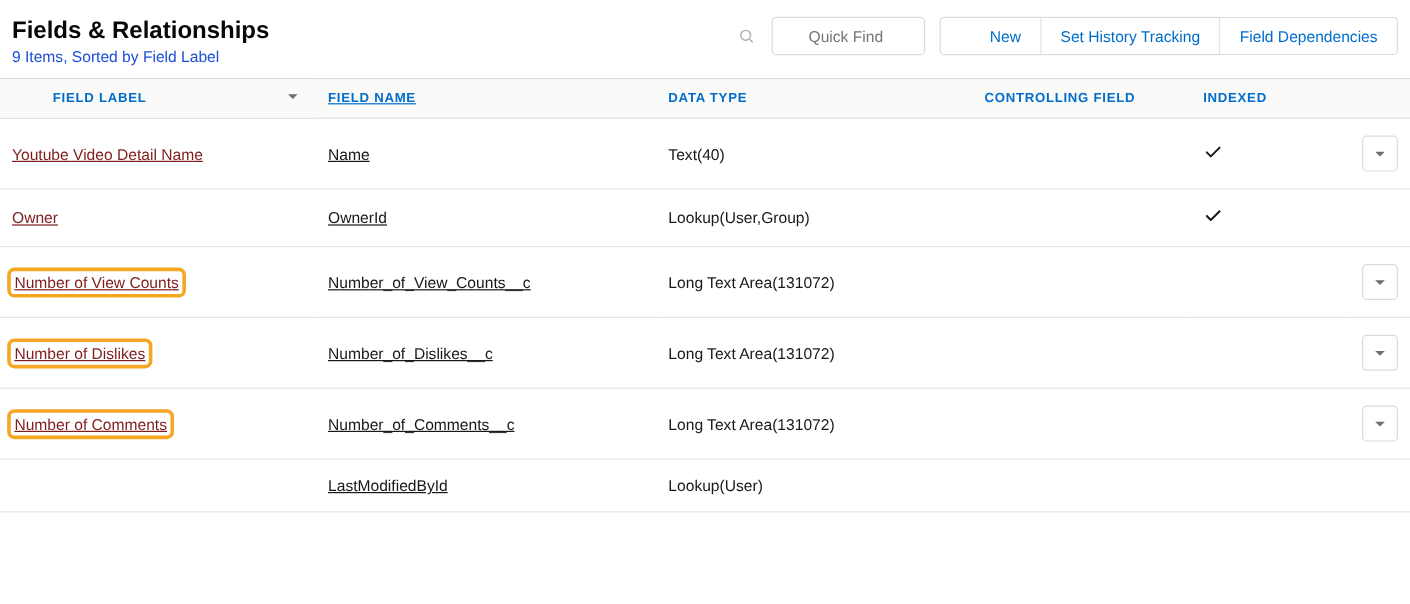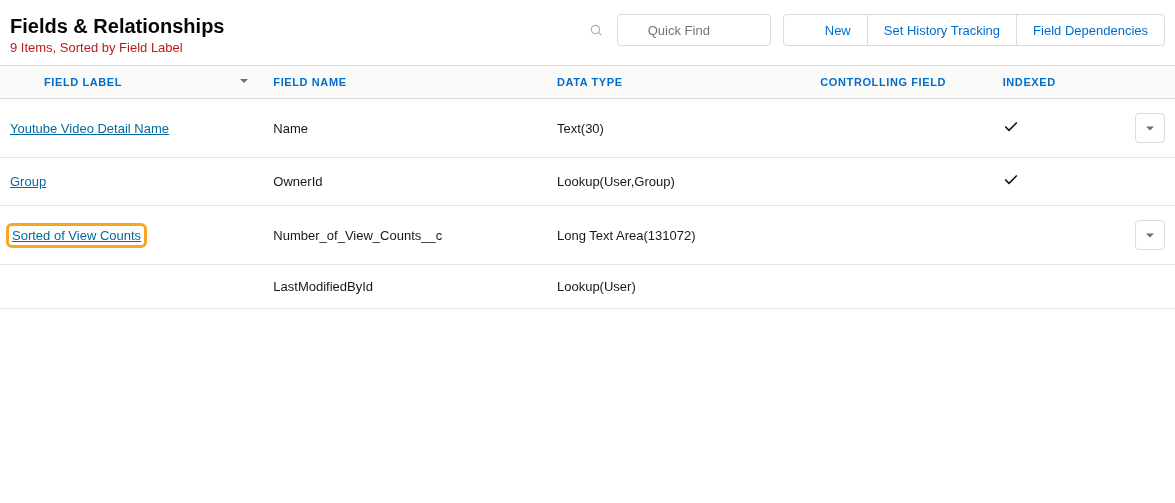--- a/index.html
+++ b/index.html
@@ -1,40 +1,40 @@
 <!DOCTYPE html>
 <html><head>
 <meta charset="utf-8">
 <style>
   * { box-sizing: border-box; margin: 0; padding: 0; }
   html, body { width: 1175px; height: 503px; font-family: -apple-system, BlinkMacSystemFont, "Segoe UI", Arial, sans-serif; color: #181818; background: #fff; }
   .topbar { display: flex; justify-content: space-between; align-items: flex-start; padding: 14px 10px 10px 10px; }
   .title-block h2 { font-size: 20px; font-weight: 700; line-height: 1.2; color: #080707; }
-  .title-block .sub { font-size: 13px; color: #b91c1c; margin-top: 2px; }
+  .title-block .sub { font-size: 13px; color: #1d4ed8; margin-top: 2px; }
   .top-actions { display: flex; gap: 12px; align-items: center; }
   .search-wrap { position: relative; }
   .search-wrap .icon { position: absolute; left: 10px; top: 50%; transform: translateY(-50%); pointer-events: none; }
-  .search-input { width: 154px; height: 32px; border: 1px solid #dddbda; border-radius: 4px; padding: 0 8px 0 30px; font-size: 13px; color: #706e6b; outline: none; margin-left: 38px; }
+  .search-input { width: 128px; height: 32px; border: 1px solid #dddbda; border-radius: 4px; padding: 0 8px 0 30px; font-size: 13px; color: #706e6b; outline: none; margin-left: 38px; }
   .btn-group { display: flex; }
   .btn { height: 32px; padding: 0 16px; background: #fff; border: 1px solid #dddbda; font-size: 13px; color: #006dcc; cursor: pointer; display: inline-flex; align-items: center; }
   .btn-group .btn:first-child { border-radius: 4px 0 0 4px; padding-left: 41px; }
   .btn-group .btn:not(:first-child) { border-left: none; }
   .btn-group .btn:last-child { border-radius: 0 4px 4px 0; }
   .table { width: 100%; border-collapse: collapse; }
   .thead-row th { text-align: left; font-size: 11px; font-weight: 700; letter-spacing: 0.6px; color: #006dcc; background: #fafaf9; border-top: 1px solid #dddbda; border-bottom: 1px solid #dddbda; padding: 10px 10px; text-transform: uppercase; }
   .thead-row th.sort { position: relative; padding-left: 44px; }
   .sort-caret { position: absolute; right: 14px; top: 50%; transform: translateY(-50%); }
   .tbody-row td { font-size: 13px; padding: 14px 10px; border-bottom: 1px solid #e5e5e5; vertical-align: middle; }
   .col-label   { width: 260px; }
-  .col-name    { width: 280px; }
+  .col-name    { width: 280px; text-decoration: underline; }
   .col-type    { width: 260px; }
   .col-ctrl    { width: 180px; }
   .col-indexed { width: 130px; text-align: left; }
   .col-action  { width: 50px; text-align: right; padding-right: 14px; }
-  .link { color: #0369a1; font-size: 13px; }
+  .link { color: #7f1d1d; font-size: 13px; }
   .hl { outline: 3px solid #f5a623; outline-offset: 1px; border-radius: 2px; padding: 1px 2px; }
   .dropdown-btn { width: 30px; height: 30px; border: 1px solid #dddbda; border-radius: 4px; background: #fff; display: inline-flex; align-items: center; justify-content: center; cursor: pointer; }
   .check { width: 16px; height: 16px; display: inline-block; }
   .caret-down svg, .check svg, .search-icon svg { display: block; }
 </style>
 </head>
 <body>
 
 <div class="topbar">
   <div class="title-block">
@@ -74,44 +74,68 @@
       <th class="col-type">DATA TYPE</th>
       <th class="col-ctrl">CONTROLLING FIELD</th>
       <th class="col-indexed">INDEXED</th>
       <th class="col-action"></th>
     </tr>
   </thead>
   <tbody id="rows">
       <tr class="tbody-row">
         <td class="col-label"><a href="#" class="link">Youtube Video Detail Name</a></td>
         <td class="col-name">Name</td>
-        <td class="col-type">Text(30)</td>
+        <td class="col-type">Text(40)</td>
         <td class="col-ctrl"></td>
         <td class="col-indexed"><span class="check"><svg width="16" height="16" viewBox="0 0 24 24" fill="none" stroke="#181818" stroke-width="2.5" stroke-linecap="round" stroke-linejoin="round">
               <polyline points="20 6 9 17 4 12"></polyline>
             </svg></span></td>
         <td class="col-action"><button class="dropdown-btn">
             <span><svg width="10" height="10" viewBox="0 0 10 10">
                 <path d="M1 3.5 L5 7.5 L9 3.5 Z" fill="#706e6b"></path>
               </svg></span>
           </button></td>
       </tr>
       <tr class="tbody-row">
-        <td class="col-label"><a href="#" class="link">Group</a></td>
+        <td class="col-label"><a href="#" class="link">Owner</a></td>
         <td class="col-name">OwnerId</td>
         <td class="col-type">Lookup(User,Group)</td>
         <td class="col-ctrl"></td>
         <td class="col-indexed"><span class="check"><svg width="16" height="16" viewBox="0 0 24 24" fill="none" stroke="#181818" stroke-width="2.5" stroke-linecap="round" stroke-linejoin="round">
               <polyline points="20 6 9 17 4 12"></polyline>
             </svg></span></td>
         <td class="col-action"></td>
       </tr>
       <tr class="tbody-row">
-        <td class="col-label"><a href="#" class="link hl">Sorted of View Counts</a></td>
+        <td class="col-label"><a href="#" class="link hl">Number of View Counts</a></td>
         <td class="col-name">Number_of_View_Counts__c</td>
+        <td class="col-type">Long Text Area(131072)</td>
+        <td class="col-ctrl"></td>
+        <td class="col-indexed"></td>
+        <td class="col-action"><button class="dropdown-btn">
+            <span><svg width="10" height="10" viewBox="0 0 10 10">
+                <path d="M1 3.5 L5 7.5 L9 3.5 Z" fill="#706e6b"></path>
+              </svg></span>
+          </button></td>
+      </tr>
+      <tr class="tbody-row">
+        <td class="col-label"><a href="#" class="link hl">Number of Dislikes</a></td>
+        <td class="col-name">Number_of_Dislikes__c</td>
+        <td class="col-type">Long Text Area(131072)</td>
+        <td class="col-ctrl"></td>
+        <td class="col-indexed"></td>
+        <td class="col-action"><button class="dropdown-btn">
+            <span><svg width="10" height="10" viewBox="0 0 10 10">
+                <path d="M1 3.5 L5 7.5 L9 3.5 Z" fill="#706e6b"></path>
+              </svg></span>
+          </button></td>
+      </tr>
+      <tr class="tbody-row">
+        <td class="col-label"><a href="#" class="link hl">Number of Comments</a></td>
+        <td class="col-name">Number_of_Comments__c</td>
         <td class="col-type">Long Text Area(131072)</td>
         <td class="col-ctrl"></td>
         <td class="col-indexed"></td>
         <td class="col-action"><button class="dropdown-btn">
             <span><svg width="10" height="10" viewBox="0 0 10 10">
                 <path d="M1 3.5 L5 7.5 L9 3.5 Z" fill="#706e6b"></path>
               </svg></span>
           </button></td>
       </tr>
       <tr class="tbody-row">

